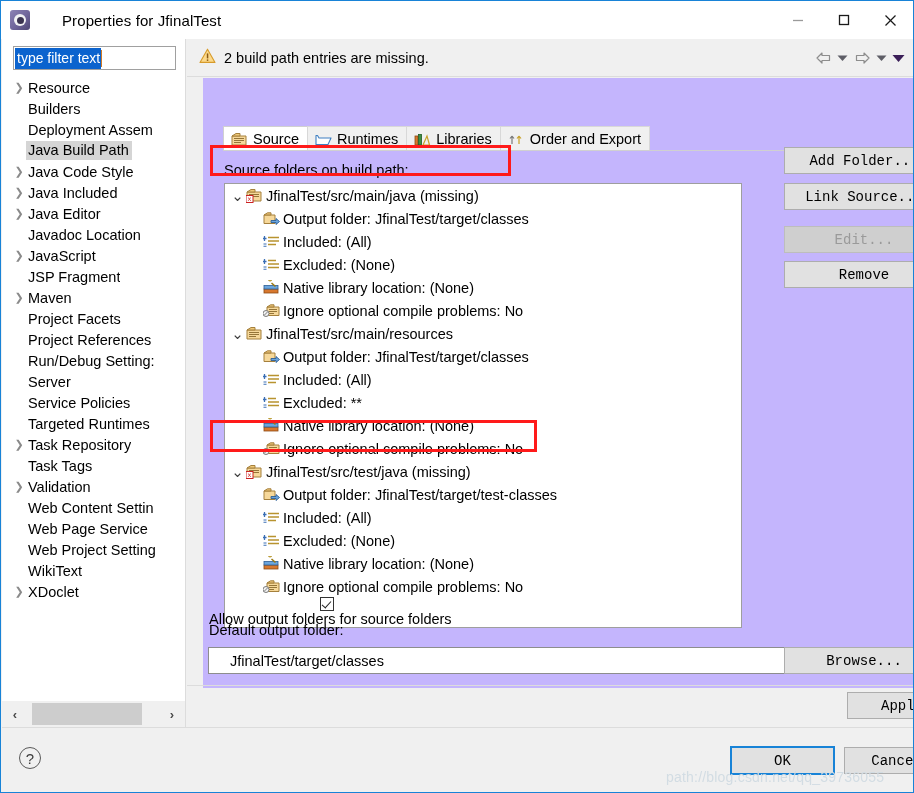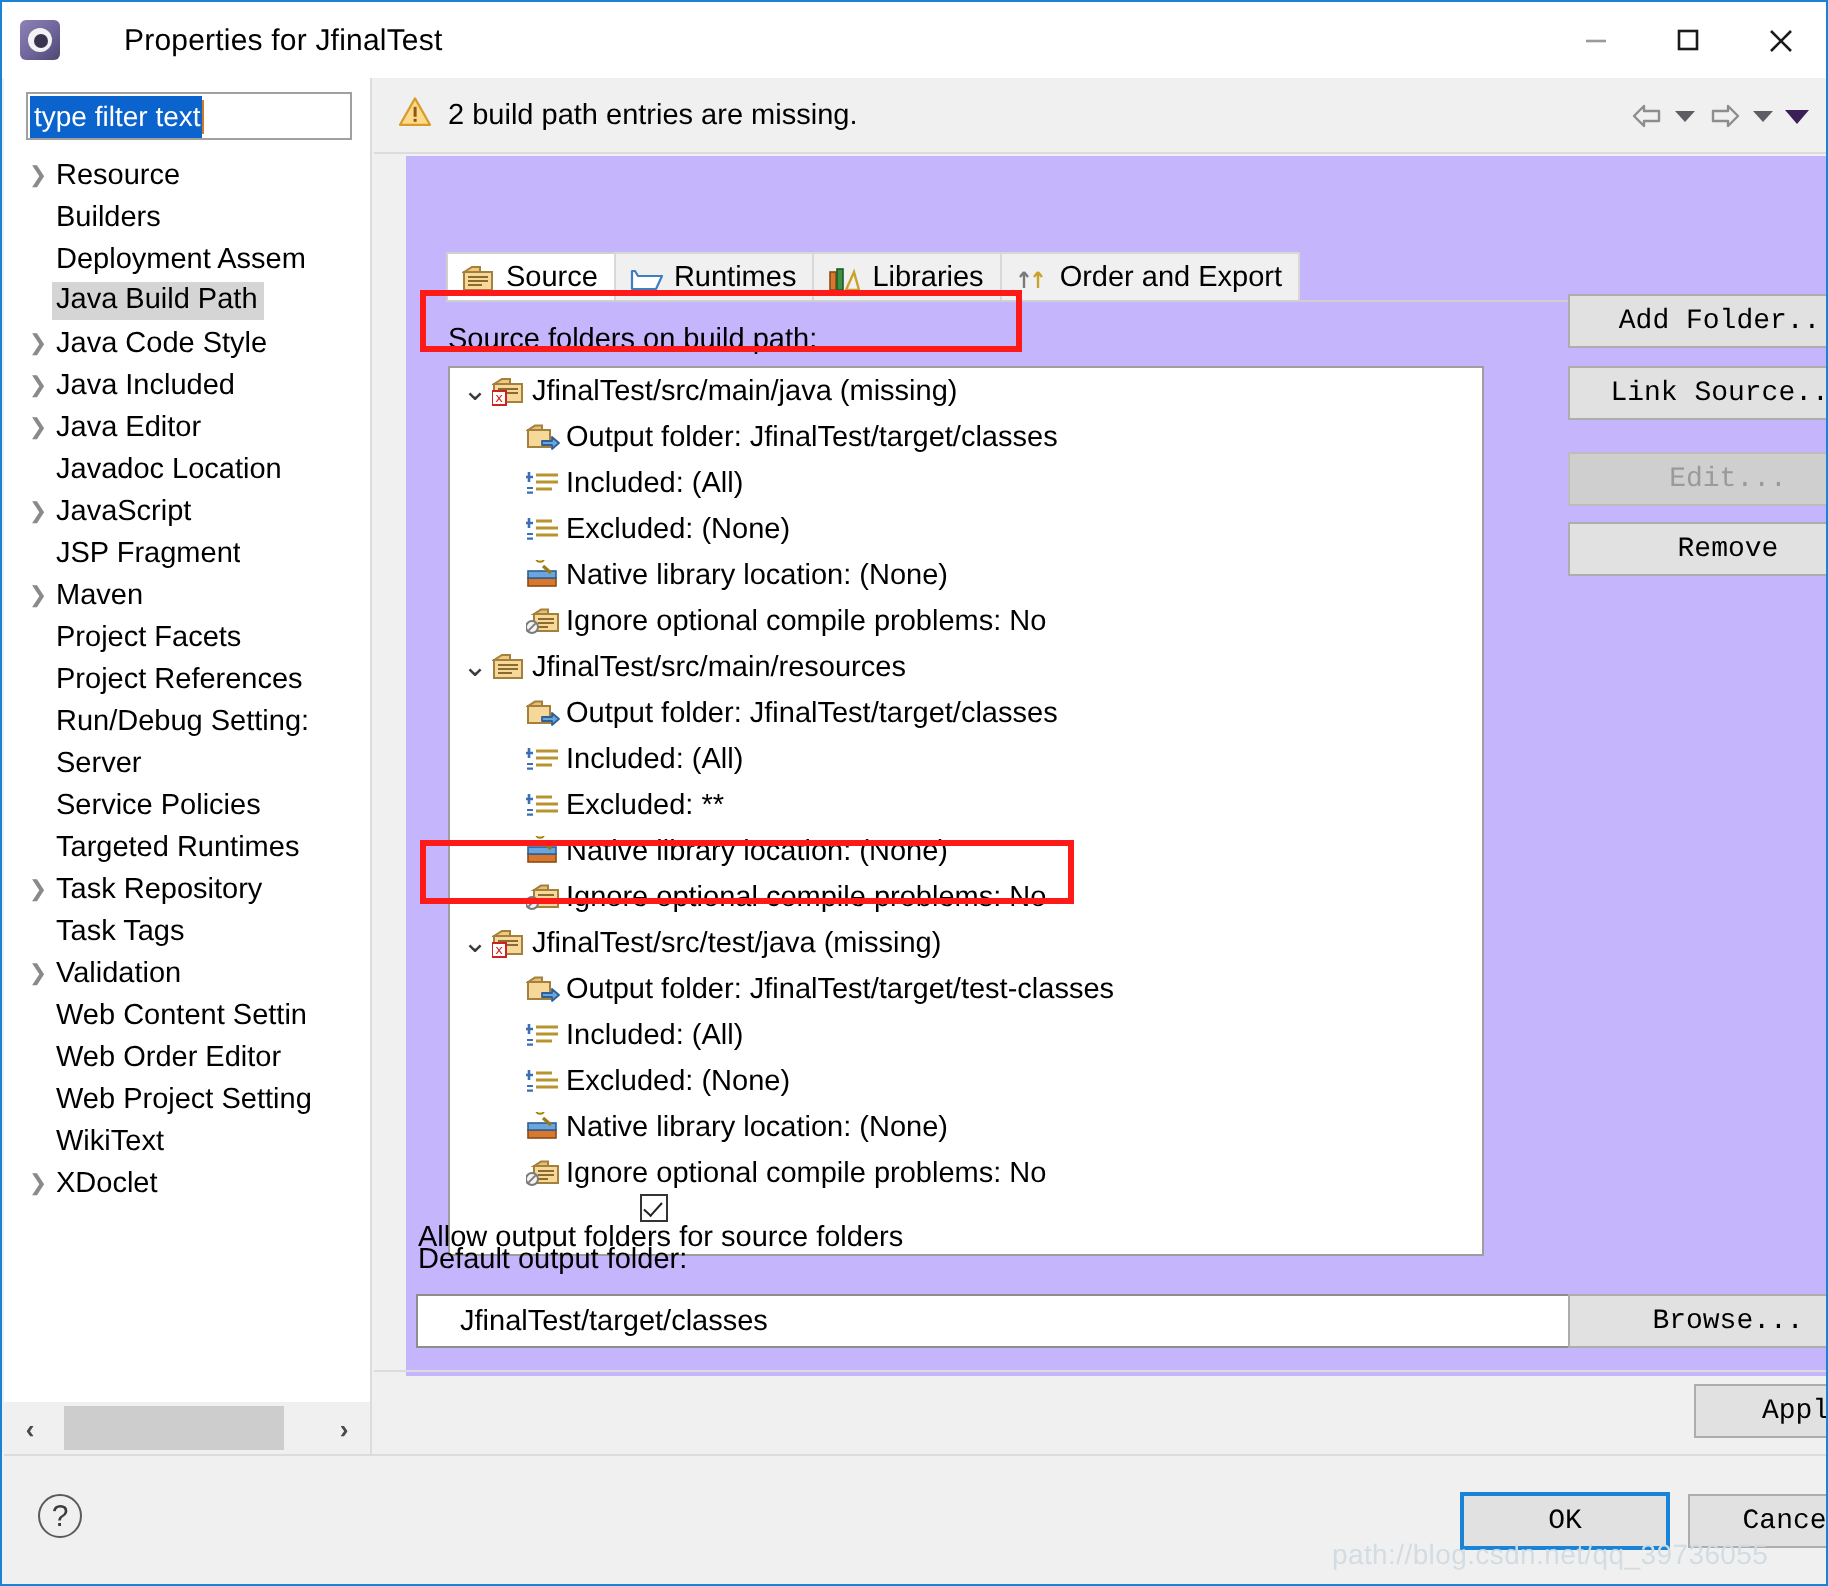--- a/index.html
+++ b/index.html
@@ -401,21 +401,21 @@
         <div class="tnode">
           <span class="tarrow">❯</span>
           <span class="tlabel">Validation</span>
         </div>
         <div class="tnode">
           <span class="tarrow"></span>
           <span class="tlabel">Web Content Settin</span>
         </div>
         <div class="tnode">
           <span class="tarrow"></span>
-          <span class="tlabel">Web Order Editor</span>
+          <span class="tlabel">Web Page Service</span>
         </div>
         <div class="tnode">
           <span class="tarrow"></span>
           <span class="tlabel">Web Project Setting</span>
         </div>
         <div class="tnode">
           <span class="tarrow"></span>
           <span class="tlabel">WikiText</span>
         </div>
         <div class="tnode">

